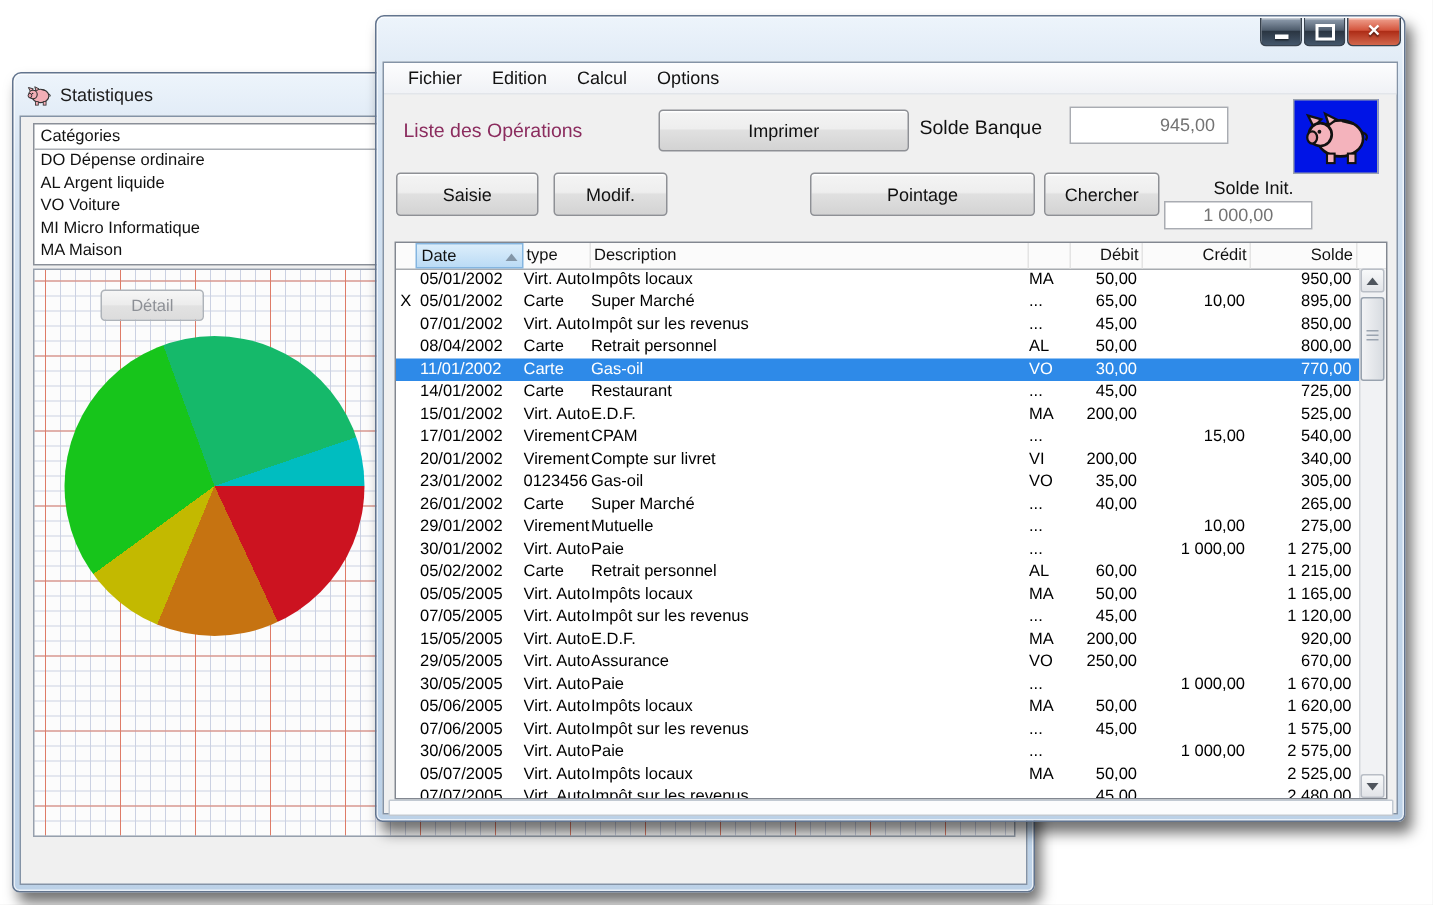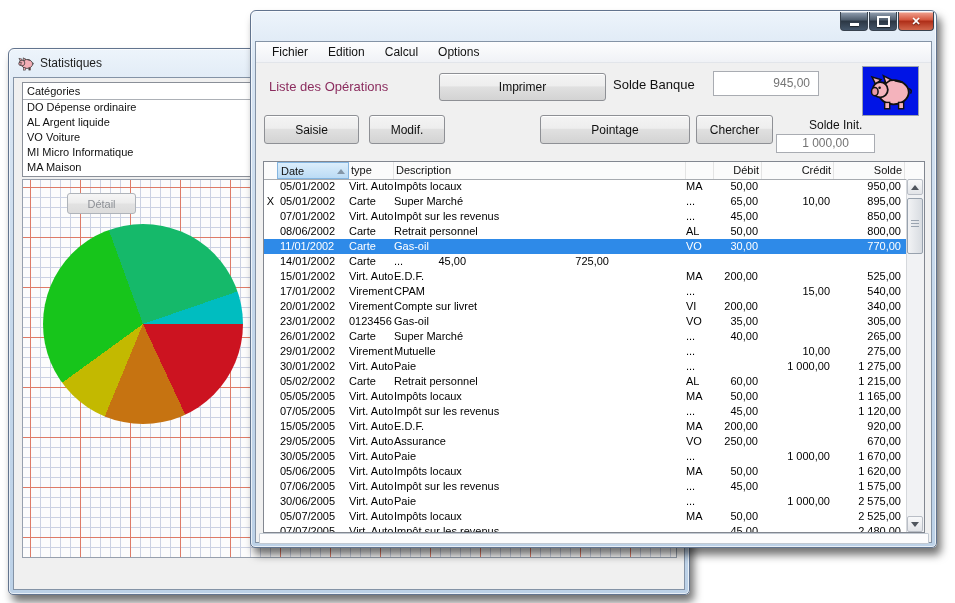--- a/index.html
+++ b/index.html
@@ -236,21 +236,21 @@
               <span class="cell c-date">07/01/2002</span>
               <span class="cell c-type">Virt. Auto</span>
               <span class="cell c-desc">Impôt sur les revenus</span>
               <span class="cell c-cat">...</span>
               <span class="cell c-debit">45,00</span>
               <span class="cell c-credit"></span>
               <span class="cell c-solde">850,00</span>
             </div>
             <div class="trow">
               <span class="cell c-m"></span>
-              <span class="cell c-date">08/06/2002</span>
+              <span class="cell c-date">08/04/2002</span>
               <span class="cell c-type">Carte</span>
               <span class="cell c-desc">Retrait personnel</span>
               <span class="cell c-cat">AL</span>
               <span class="cell c-debit">50,00</span>
               <span class="cell c-credit"></span>
               <span class="cell c-solde">800,00</span>
             </div>
             <div class="trow selected">
               <span class="cell c-m"></span>
               <span class="cell c-date">11/01/2002</span>
@@ -258,20 +258,21 @@
               <span class="cell c-desc">Gas-oil</span>
               <span class="cell c-cat">VO</span>
               <span class="cell c-debit">30,00</span>
               <span class="cell c-credit"></span>
               <span class="cell c-solde">770,00</span>
             </div>
             <div class="trow">
               <span class="cell c-m"></span>
               <span class="cell c-date">14/01/2002</span>
               <span class="cell c-type">Carte</span>
+              <span class="cell c-desc">Restaurant</span>
               <span class="cell c-cat">...</span>
               <span class="cell c-debit">45,00</span>
               <span class="cell c-credit"></span>
               <span class="cell c-solde">725,00</span>
             </div>
             <div class="trow">
               <span class="cell c-m"></span>
               <span class="cell c-date">15/01/2002</span>
               <span class="cell c-type">Virt. Auto</span>
               <span class="cell c-desc">E.D.F.</span>

